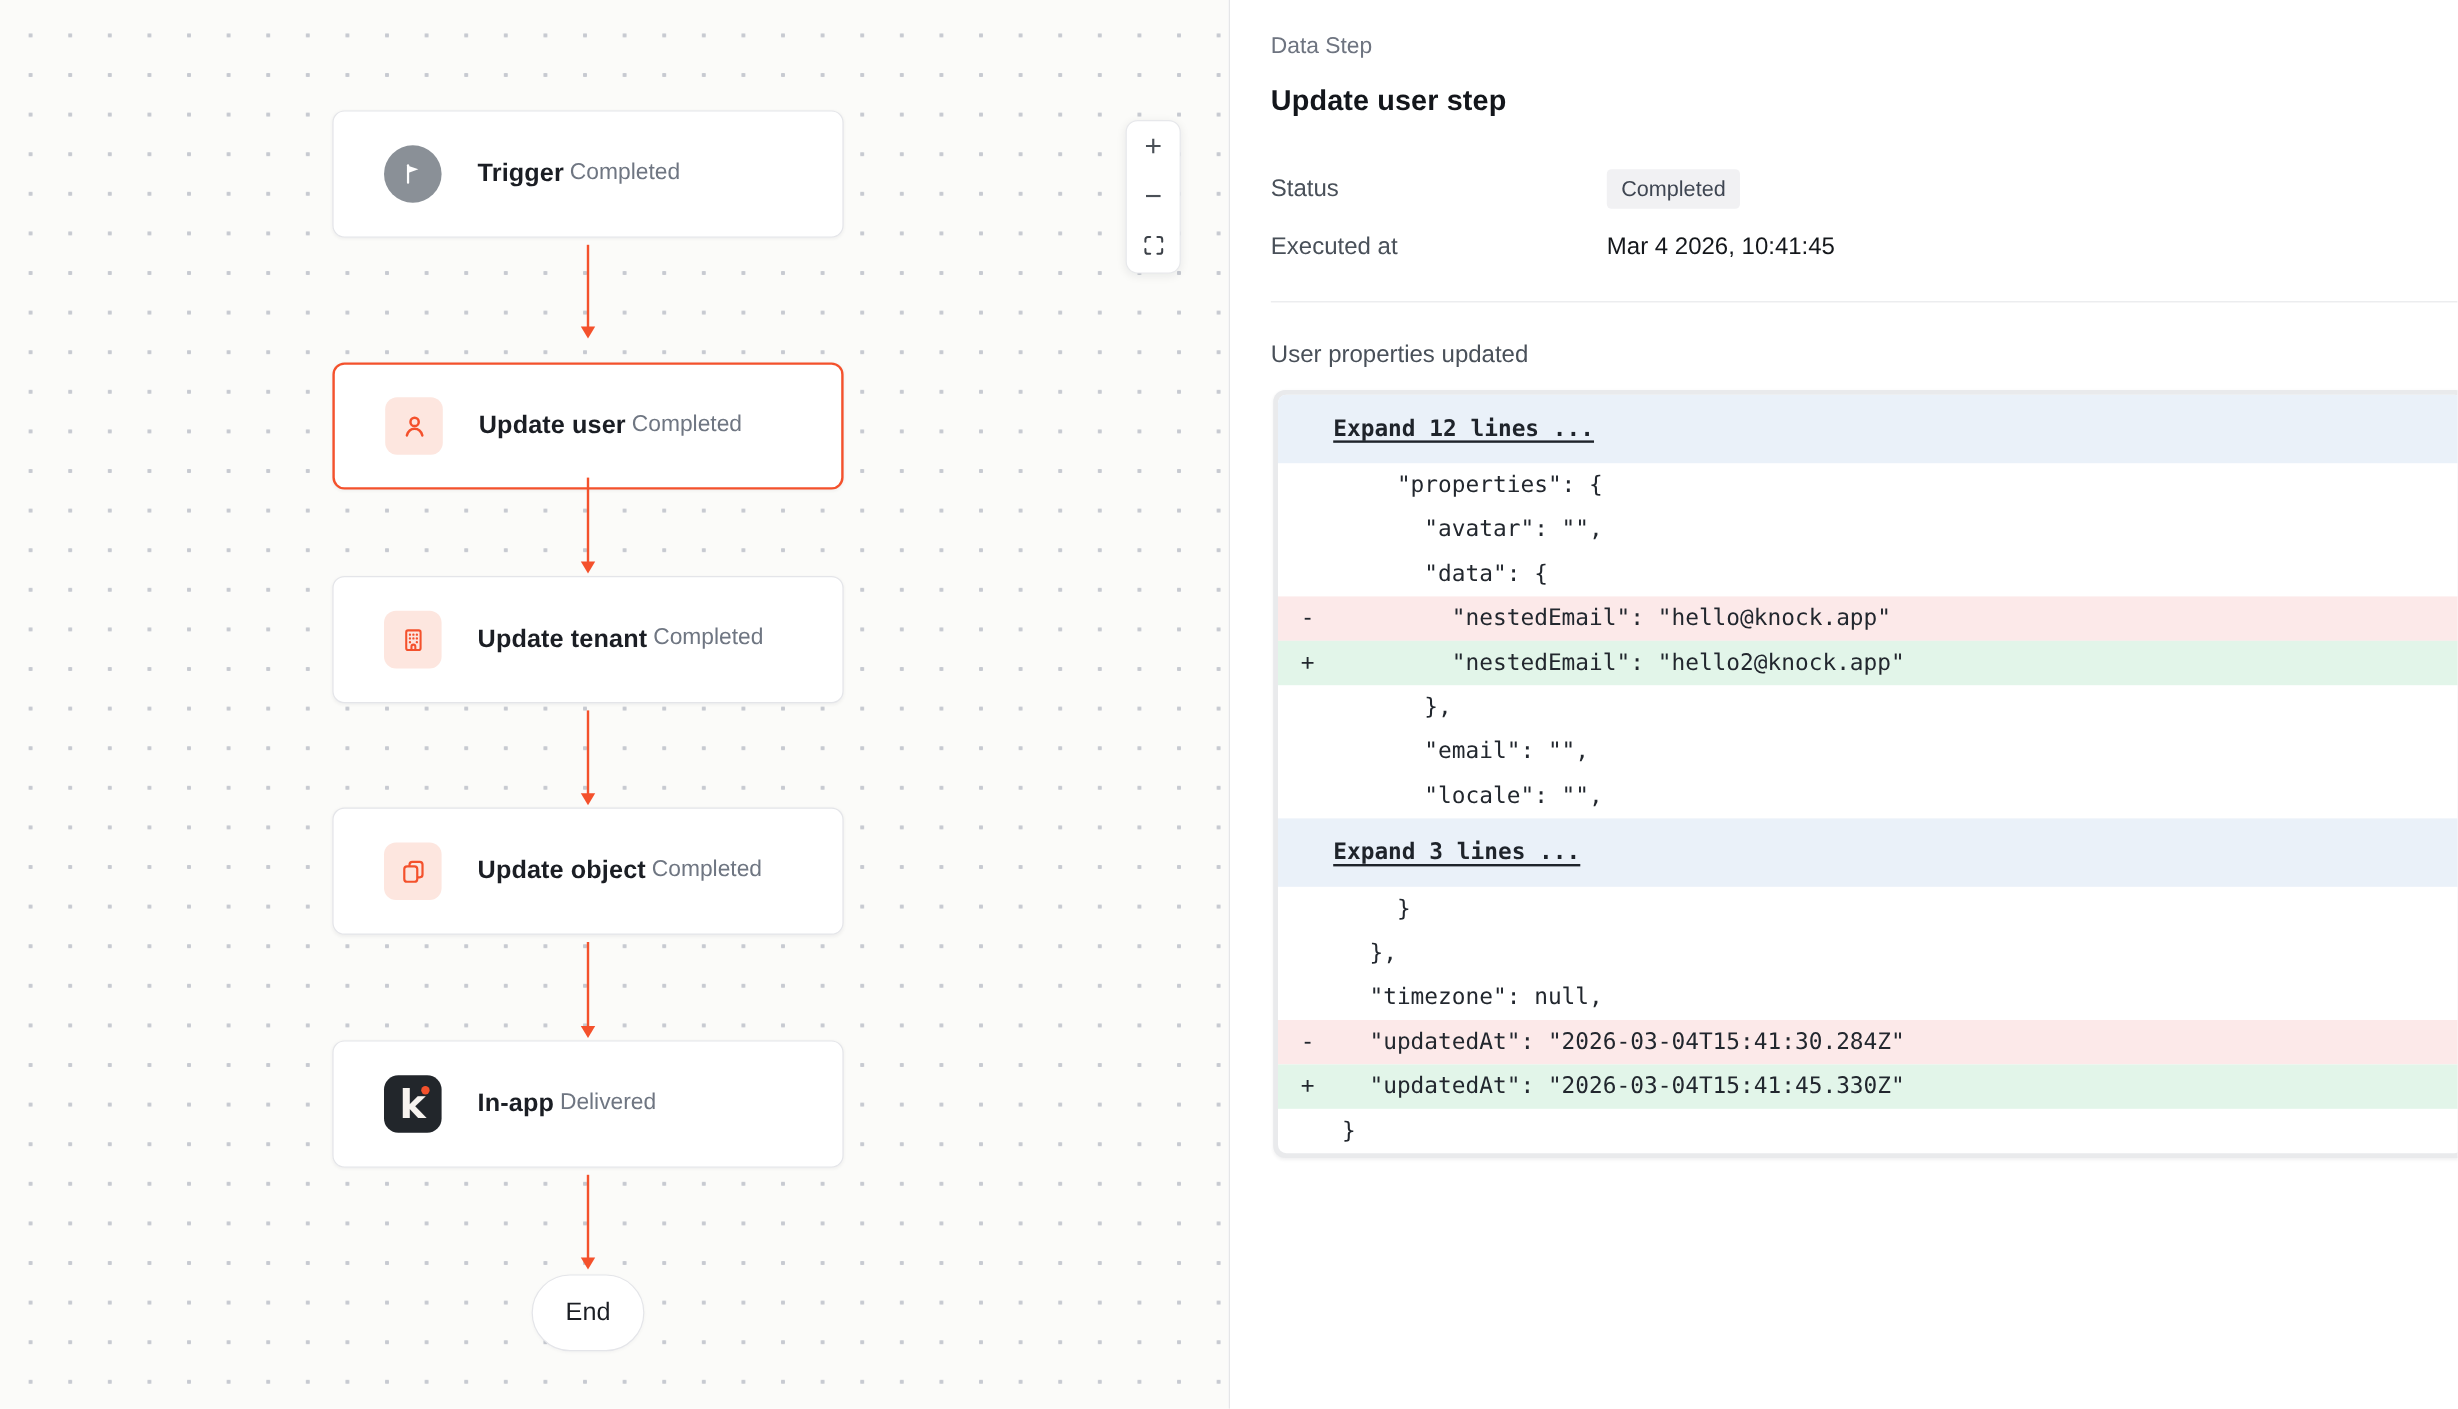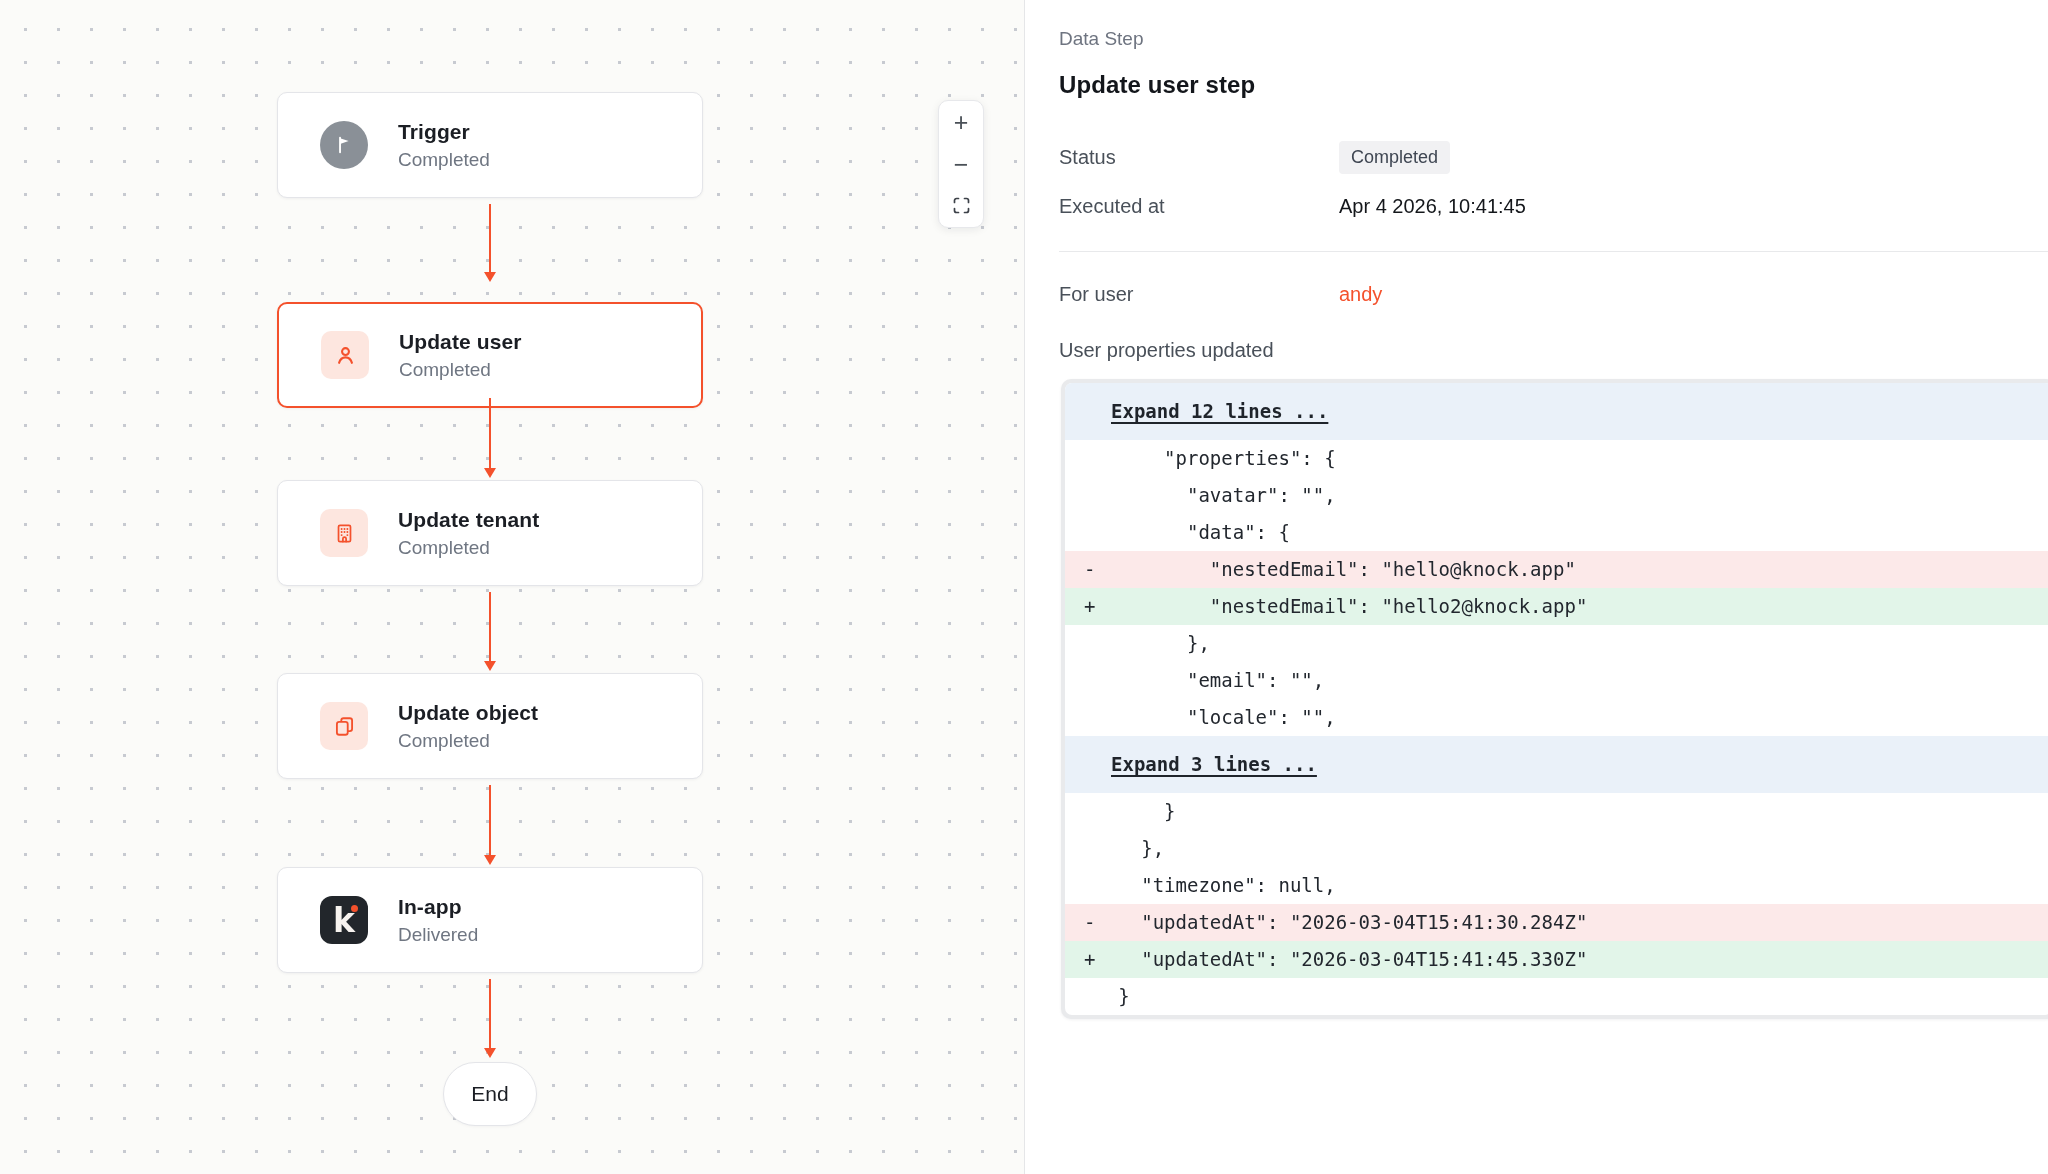--- a/index.html
+++ b/index.html
@@ -31,21 +31,21 @@
     display: flex; align-items: center; padding-left: 42px; gap: 30px;
   }
   .node-card.selected { border: 2px solid #f4512c; }
   .node-icon {
     width: 48px; height: 48px; border-radius: 10px; flex: 0 0 48px;
     display: flex; align-items: center; justify-content: center; position: relative;
   }
   .node-icon.pink { background: #fde6df; }
   .node-icon.gray { background: #8a9097; border-radius: 50%; }
   .node-icon.dark { background: #22262b; border-radius: 12px; }
-  .node-texts { display: flex; flex-direction: column; gap: 5px; }
+  .node-texts { display: flex; gap: 5px; }
   .node-title { font-size: 21px; font-weight: 700; color: #1b1e24; letter-spacing: .1px; }
   .node-status { font-size: 19px; color: #6f7682; }
 
   .k-letter { color: #f7f3ef; font-weight: 700; font-size: 33px; line-height: 1; font-family: "DejaVu Sans", sans-serif; }
   .k-dot { position: absolute; top: 9px; right: 10px; width: 7px; height: 7px; border-radius: 50%; background: #f4512c; }
 
   .arrow { position: absolute; left: 489px; width: 12px; margin-left: -5px; }
   .arrow .line { position: absolute; left: 5px; top: 0; width: 2px; background: #f4512c; }
   .arrow .head {
     position: absolute; left: 0; bottom: 0; width: 0; height: 0;
@@ -224,30 +224,26 @@
   <div class="eyebrow">Data Step</div>
   <h1 class="title">Update user step</h1>
 
   <div class="fields">
     <div class="field-row">
       <div class="field-label">Status</div>
       <div class="field-value"><span class="badge">Completed</span></div>
     </div>
     <div class="field-row">
       <div class="field-label">Executed at</div>
-      <div class="field-value">Apr 4 2026, 10:41:45</div>
+      <div class="field-value">Mar 4 2026, 10:41:45</div>
     </div>
   </div>
 
   <div class="hr"></div>
 
-  <div class="for-user">
-    <div class="field-label">For user</div>
-    <a class="user-link">andy</a>
-  </div>
 
   <div class="diff-heading">User properties updated</div>
 
   <div class="diff-wrapper">
     <div class="diff-body" id="diff-body">
         <div class="diff-line expand"><span class="expand-text">Expand 12 lines ...</span></div>
         <div class="diff-line context">       "properties": {</div>
         <div class="diff-line context">         "avatar": "",</div>
         <div class="diff-line context">         "data": {</div>
         <div class="diff-line removed">-          "nestedEmail": "hello@knock.app"</div>

